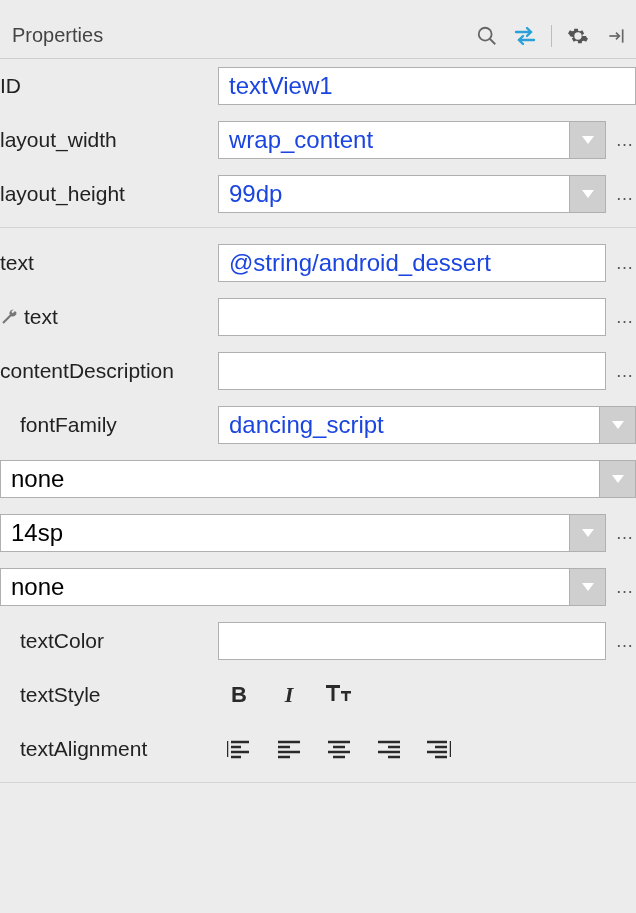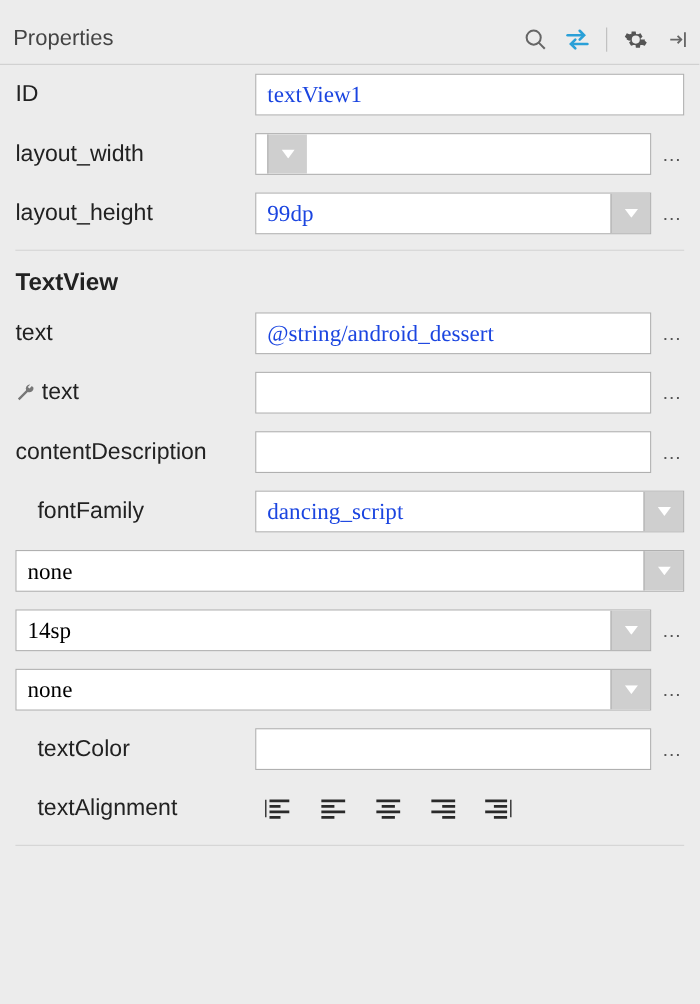--- a/index.html
+++ b/index.html
@@ -25,21 +25,21 @@
     height: 46px;
     padding: 0 8px 0 12px;
     border-bottom: 1px solid #cfcfcf;
     font-size: 20px;
     color: #444;
   }
   .panel-title { flex: 1 1 auto; }
   .toolbar-icons { display: flex; align-items: center; gap: 14px; }
   .toolbar-icons .icon { width: 24px; height: 24px; display: flex; align-items: center; justify-content: center; color: #666; }
   .vsep { width: 1px; height: 22px; background: #bdbdbd; }
-  .body { padding: 0 14px; }
+  .body { padding: 0 0; }
   .row {
     display: flex;
     align-items: center;
     height: 54px;
   }
   .label {
     flex: 0 0 218px;
     font-size: 21px;
     color: #222;
     display: flex;
@@ -52,28 +52,27 @@
     display: flex;
     align-items: center;
     gap: 8px;
   }
   .input, .select {
     flex: 1 1 auto;
     height: 38px;
     background: #fff;
     border: 1px solid #b0b0b0;
     padding: 0 10px;
-    font-size: 21px;
+    font-size: 24px;
     display: flex;
     align-items: center;
     color: #1b45e0;
     overflow: hidden;
     white-space: nowrap;
     min-width: 0;
-    font-family: Liberation Serif, serif;
   }
   .input.empty { color: #fff; }
   .select { padding-right: 0; }
   .select-text { flex: 1 1 auto; overflow: hidden; white-space: nowrap; min-width: 0;}
   .select-btn {
     flex: 0 0 36px;
     height: 100%;
     background: #cfcfcf;
     display: flex;
     align-items: center;
@@ -160,20 +159,21 @@
       <div class="label">ID</div>
       <div class="control-cell">
         <div class="input">textView1</div>
       </div>
     </div>
 
     <div class="row">
       <div class="label">layout_width</div>
       <div class="control-cell">
         <div class="select">
+          <span class="select-text">wrap_content</span>
           <span class="select-btn">
             <svg width="12" height="8" viewBox="0 0 12 8" fill="#fff">
                 <polygon points="0,0 12,0 6,8"></polygon>
               </svg>
           </span>
         </div>
         <span class="more">…</span>
       </div>
     </div>
 
@@ -186,21 +186,20 @@
             <svg width="12" height="8" viewBox="0 0 12 8" fill="#fff">
                 <polygon points="0,0 12,0 6,8"></polygon>
               </svg>
           </span>
         </div>
         <span class="more">…</span>
       </div>
     </div>
 
     <div class="section-divider"></div>
-    <div class="section-heading">TextView</div>
 
     <div class="row">
       <div class="label">text</div>
       <div class="control-cell">
         <div class="input">@string/android_dessert</div>
         <span class="more">…</span>
       </div>
     </div>
 
     <div class="row">
@@ -283,20 +282,37 @@
     </div>
 
     <div class="row">
       <div class="label indent">textColor</div>
       <div class="control-cell">
         <div class="input empty"></div>
         <span class="more">…</span>
       </div>
     </div>
 
+    <div class="row">
+      <div class="label indent">textStyle</div>
+      <div class="control-cell">
+        <div class="style-buttons">
+          <div class="style-btn">B</div>
+          <div class="style-btn" style="font-style:italic;font-family:Georgia,serif">I</div>
+          <div class="style-btn">
+            <svg width="26" height="20" viewBox="0 0 26 20" fill="#2a2a2a">
+                <rect x="0" y="0" width="14" height="3"></rect>
+                <rect x="5.5" y="0" width="3" height="16"></rect>
+                <rect x="15" y="6" width="10" height="2.5"></rect>
+                <rect x="18.8" y="6" width="2.5" height="10"></rect>
+              </svg>
+          </div>
+        </div>
+      </div>
+    </div>
 
     <div class="row">
       <div class="label indent">textAlignment</div>
       <div class="control-cell">
         <div class="align-buttons">
           <div class="align-btn">
             <svg width="24" height="20" viewBox="0 0 24 20" stroke-width="2.5">
                 <line x1="0" y1="2" x2="0" y2="18"></line>
                 <line x1="4" y1="3" x2="22" y2="3"></line>
                 <line x1="4" y1="8" x2="14" y2="8"></line>

